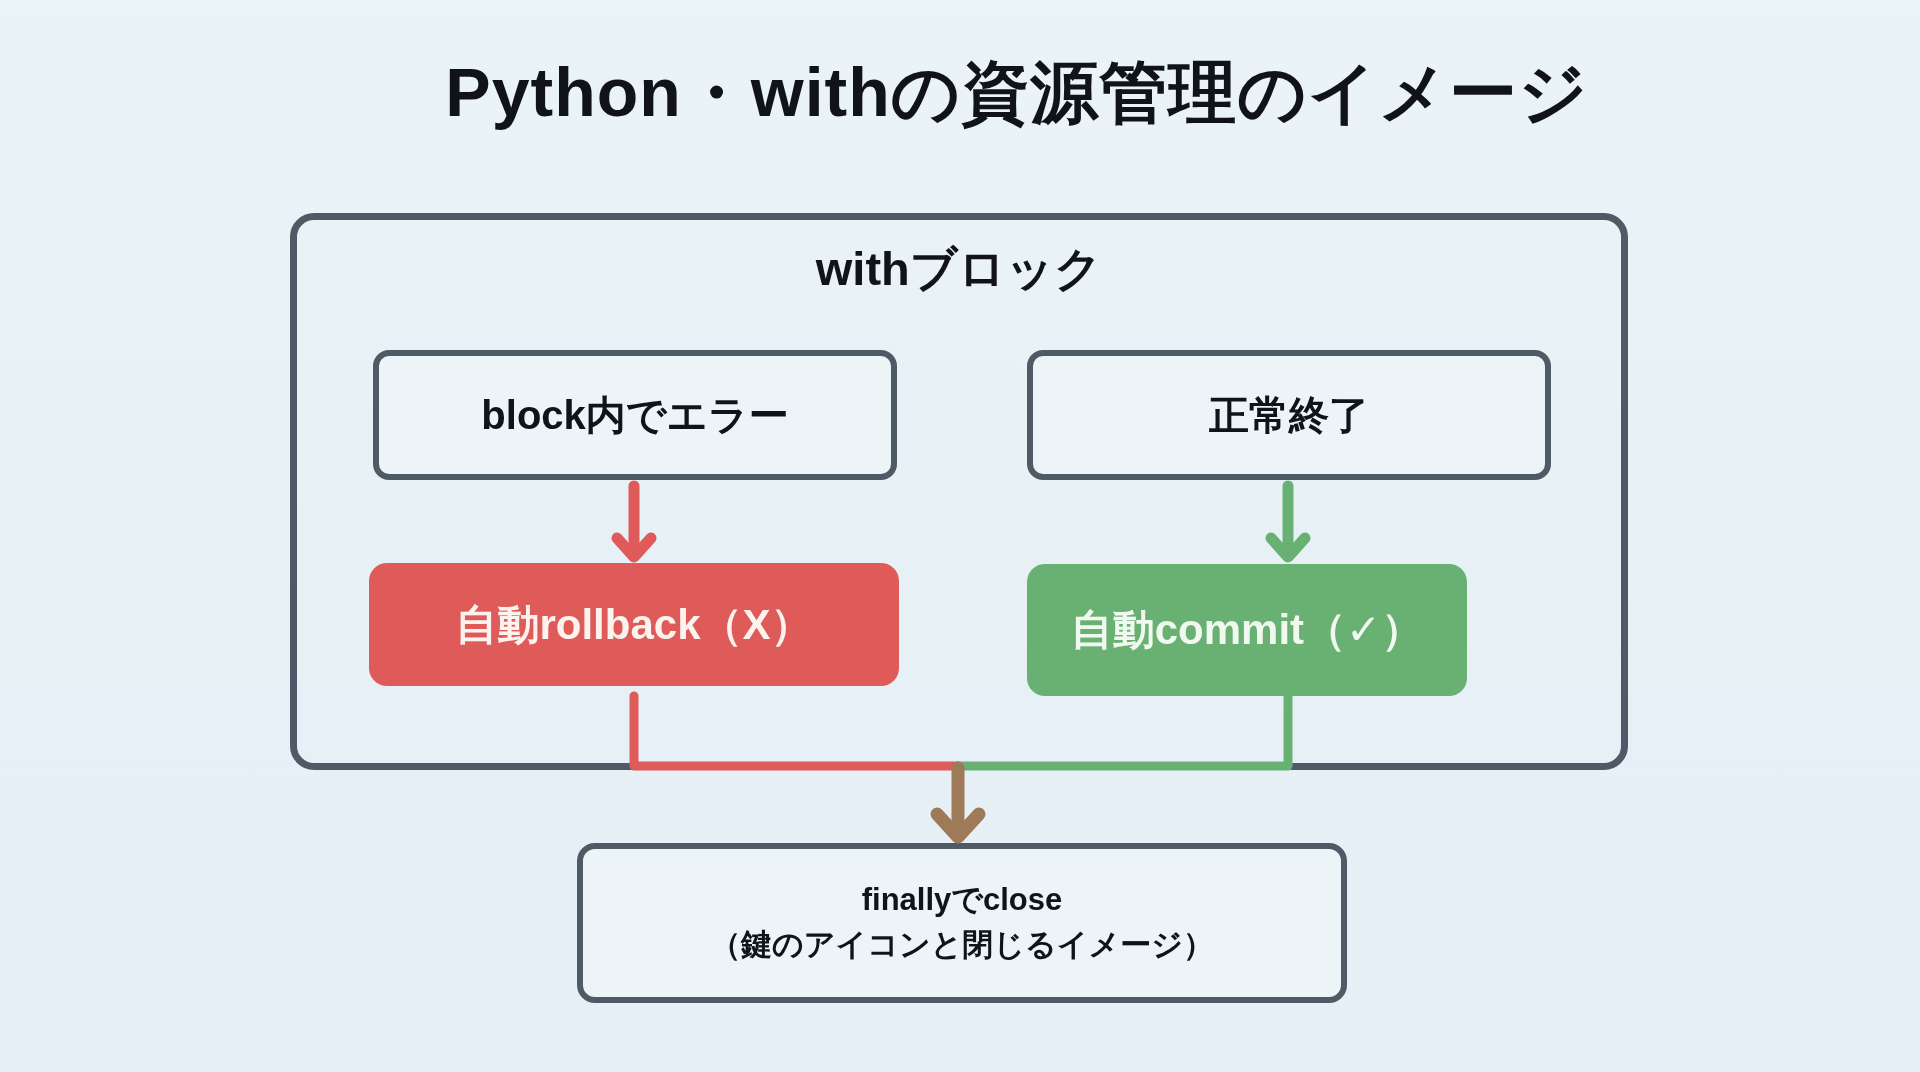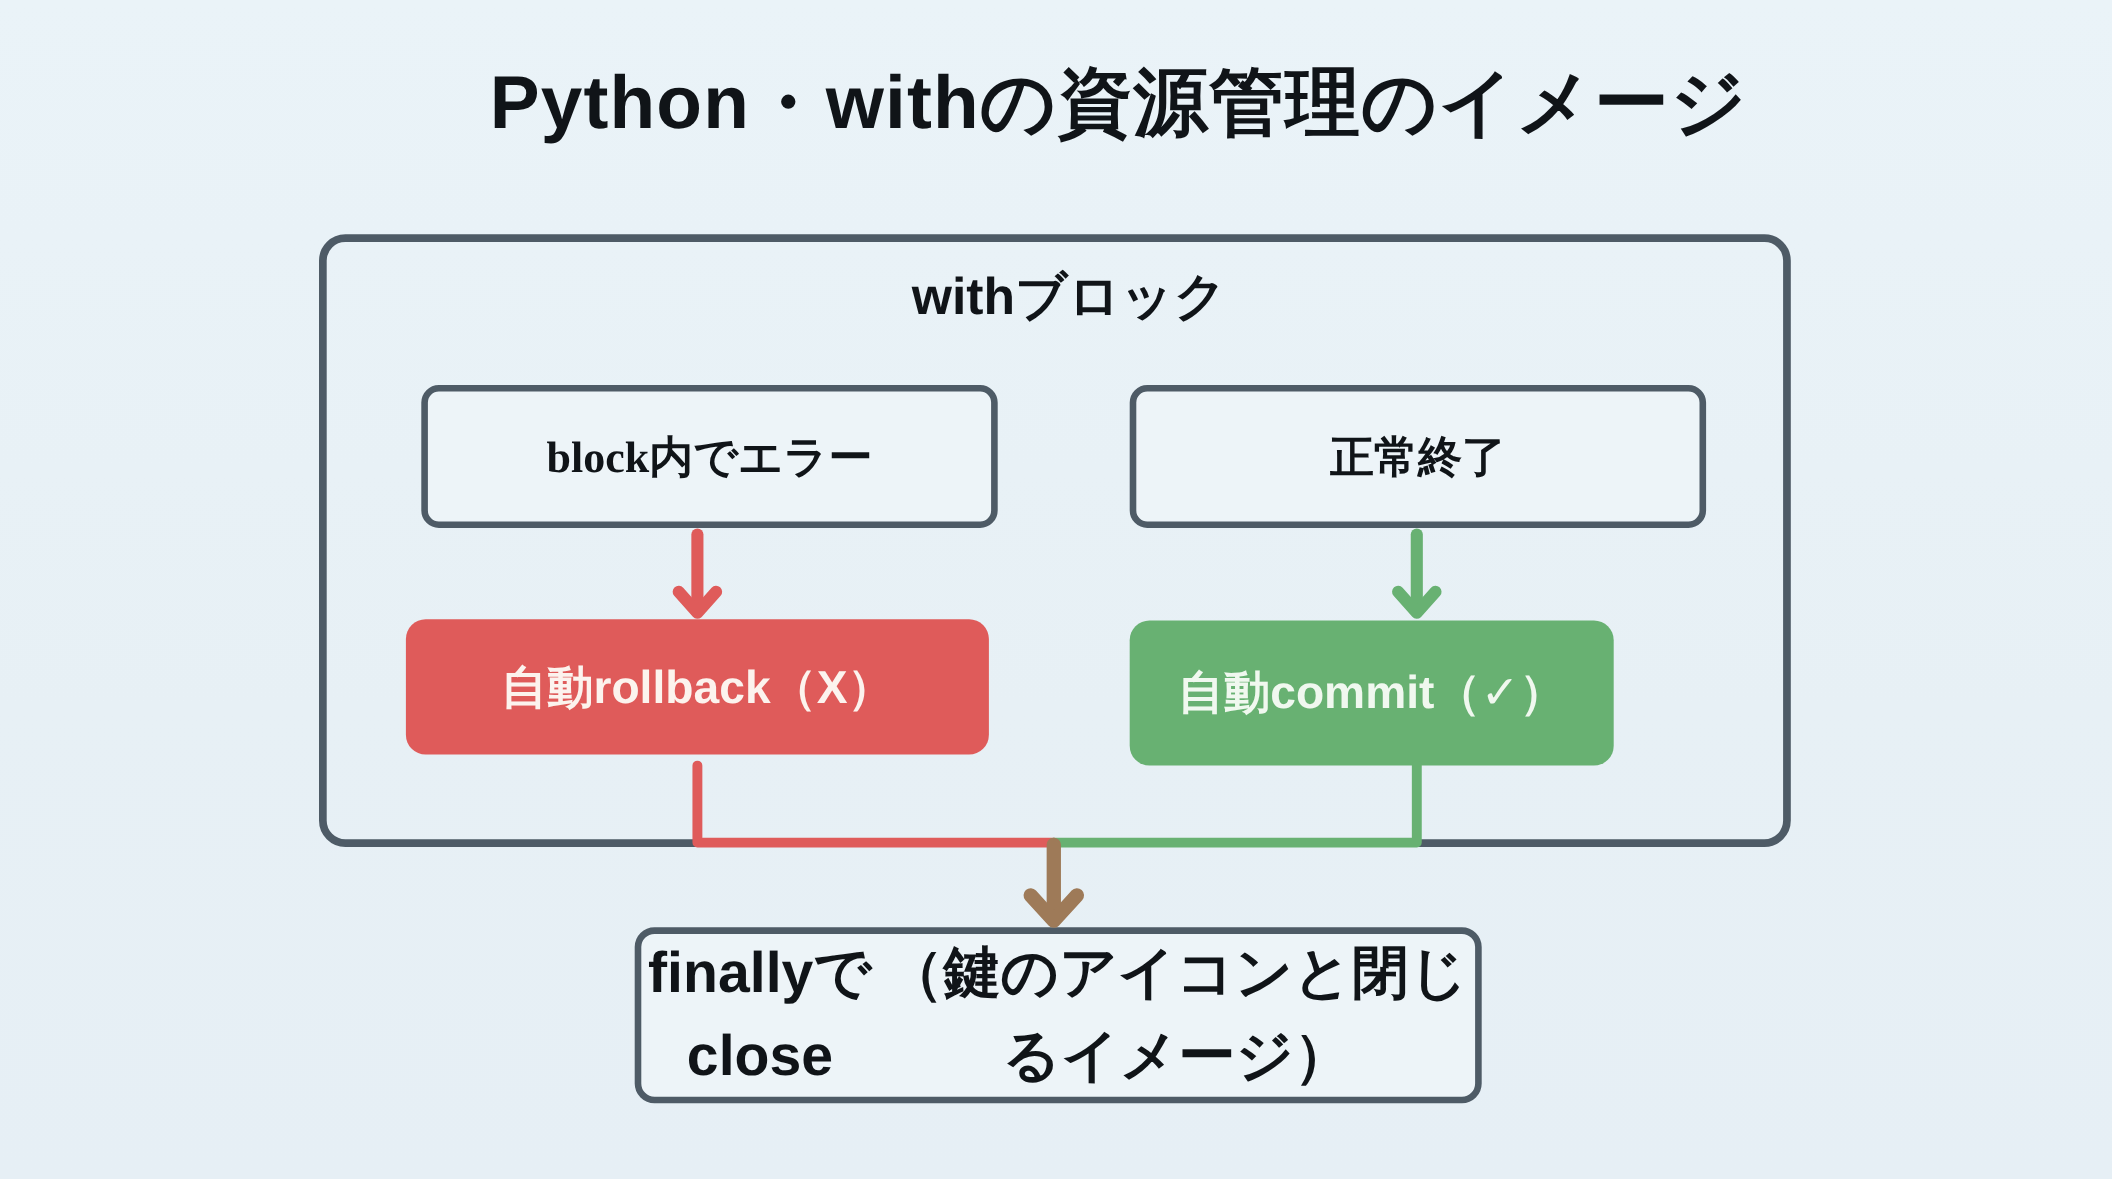--- a/index.html
+++ b/index.html
@@ -39,42 +39,41 @@
   }
   .with-label {
     position: absolute;
     left: 290px;
     top: 238px;
     width: 1338px;
     text-align: center;
     font-size: 47px;
     font-weight: 700;
     color: var(--text-dark, #101418);
-    padding-left: 13px;
   }
   .node {
     position: absolute;
     box-sizing: border-box;
     display: flex;
     align-items: center;
     justify-content: center;
     text-align: center;
   }
   .cond {
     top: 350px;
     width: 524px;
     height: 130px;
     border: 6px solid var(--outline, #4e5b66);
     border-radius: 16px;
     background: var(--box-fill, #edf4f8);
     font-size: 40px;
     font-weight: 700;
     color: var(--text-dark, #101418);
   }
-  .cond-left  { left: 383px; font-family: Liberation Serif, serif; }
+  .cond-left  { left: 373px; }
   .cond-right { left: 1027px; text-align: center; }
   .action {
     top: 563px;
     height: 123px;
     border-radius: 18px;
     font-size: 42px;
     font-weight: 700;
   }
   .action-red {
     left: 369px;
@@ -91,21 +90,22 @@
     color: var(--text-on-green, #f0f8ef);
   }
   .final {
     left: 577px;
     top: 843px;
     width: 770px;
     height: 160px;
     border: 6px solid var(--outline, #4e5b66);
     border-radius: 18px;
     background: var(--box-fill, #edf4f8);
-    font-size: 52px;
+    flex-direction: column;
+    font-size: 31px;
     font-weight: 700;
     line-height: 1.45;
     color: var(--text-dark, #101418);
   }
   .connectors {
     position: absolute;
     left: 0;
     top: 0;
     width: 1920px;
     height: 1072px;

